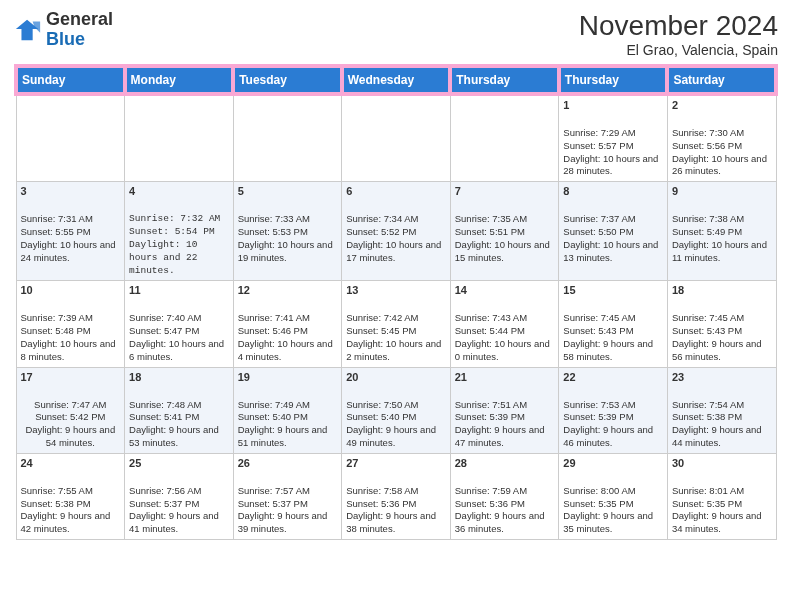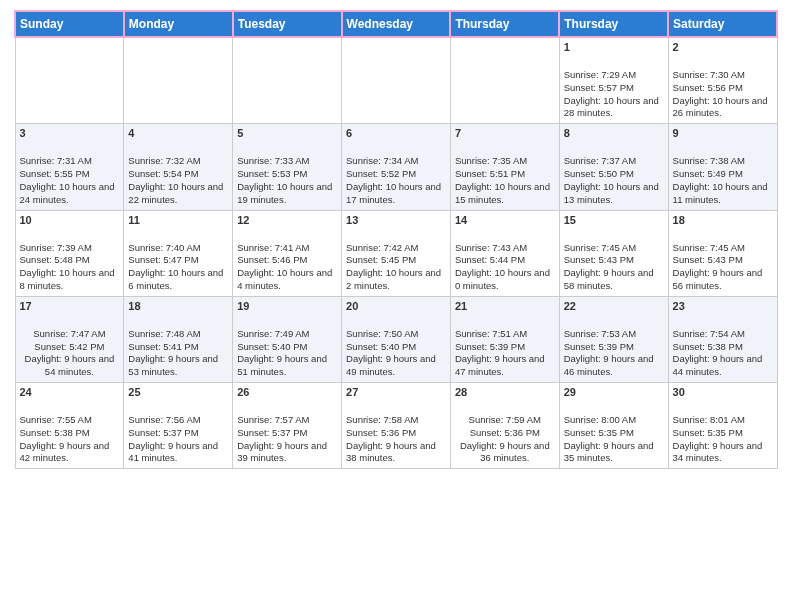--- a/index.html
+++ b/index.html
@@ -54,21 +54,21 @@
       border-collapse: collapse;
       table-layout: fixed;
     }
     .calendar th {
       background-color: #2b7cd3;
       color: #fff;
       font-size: 12px;
       font-weight: bold;
       padding: 5px 4px;
       text-align: left;
-      border: 2px solid #f9a8d4;
+      border: 4px solid #f9a8d4;
     }
     .calendar td {
       border: 1px solid #ccc;
       vertical-align: top;
       padding: 3px 4px;
       font-size: 10px;
       color: #333;
       height: 80px;
       width: 14.28%;
     }
@@ -91,20 +91,36 @@
       font-size: 9.5px;
       line-height: 1.35;
       color: #333;
       margin-top: 16px;
     }
   </style>
 </head>
 <body>
 
 <div class="page">
+  <div class="header">
+    <div class="logo">
+      <svg class="logo-icon" viewBox="0 0 30 30">
+        <polygon points="14,4 26,14 20,14 20,26 8,26 8,14 2,14" fill="#2b7cd3"></polygon>
+        <polygon points="20,6 28,6 28,18 22,12" fill="#2b7cd3" opacity="0.7"></polygon>
+      </svg>
+      <div class="logo-text">
+        <span class="logo-general">General</span><br>
+        <span class="logo-blue">Blue</span>
+      </div>
+    </div>
+    <div class="title-block">
+      <div class="month-title">November 2024</div>
+      <div class="location">El Grao, Valencia, Spain</div>
+    </div>
+  </div>
 
   <table class="calendar">
     <thead>
       <tr>
       <th>Sunday</th>
           <th>Monday</th>
           <th>Tuesday</th>
           <th>Wednesday</th>
           <th>Thursday</th>
           <th>Thursday</th>
@@ -133,21 +149,21 @@
         </tr>
         <tr>
           <td>
             <div class="day-number">3</div>
             <div class="day-info" style="white-space: pre-line;">Sunrise: 7:31 AM
 Sunset: 5:55 PM
 Daylight: 10 hours and 24 minutes.</div>
           </td>
           <td>
             <div class="day-number">4</div>
-            <div class="day-info" style="white-space: pre-line;">Sunrise: 7:32 AM
+            <div class="day-info" style="white-space: pre-line; font-family: Liberation Mono, monospace;">Sunrise: 7:32 AM
 Sunset: 5:54 PM
 Daylight: 10 hours and 22 minutes.</div>
           </td>
           <td>
             <div class="day-number">5</div>
             <div class="day-info" style="white-space: pre-line;">Sunrise: 7:33 AM
 Sunset: 5:53 PM
 Daylight: 10 hours and 19 minutes.</div>
           </td>
           <td>
@@ -283,21 +299,21 @@
 Daylight: 9 hours and 39 minutes.</div>
           </td>
           <td>
             <div class="day-number">27</div>
             <div class="day-info" style="white-space: pre-line;">Sunrise: 7:58 AM
 Sunset: 5:36 PM
 Daylight: 9 hours and 38 minutes.</div>
           </td>
           <td>
             <div class="day-number">28</div>
-            <div class="day-info" style="white-space: pre-line; text-align: center;">Sunrise: 7:59 AM
+            <div class="day-info" style="white-space: pre-line;">Sunrise: 7:59 AM
 Sunset: 5:36 PM
 Daylight: 9 hours and 36 minutes.</div>
           </td>
           <td>
             <div class="day-number">29</div>
             <div class="day-info" style="white-space: pre-line;">Sunrise: 8:00 AM
 Sunset: 5:35 PM
 Daylight: 9 hours and 35 minutes.</div>
           </td>
           <td>

